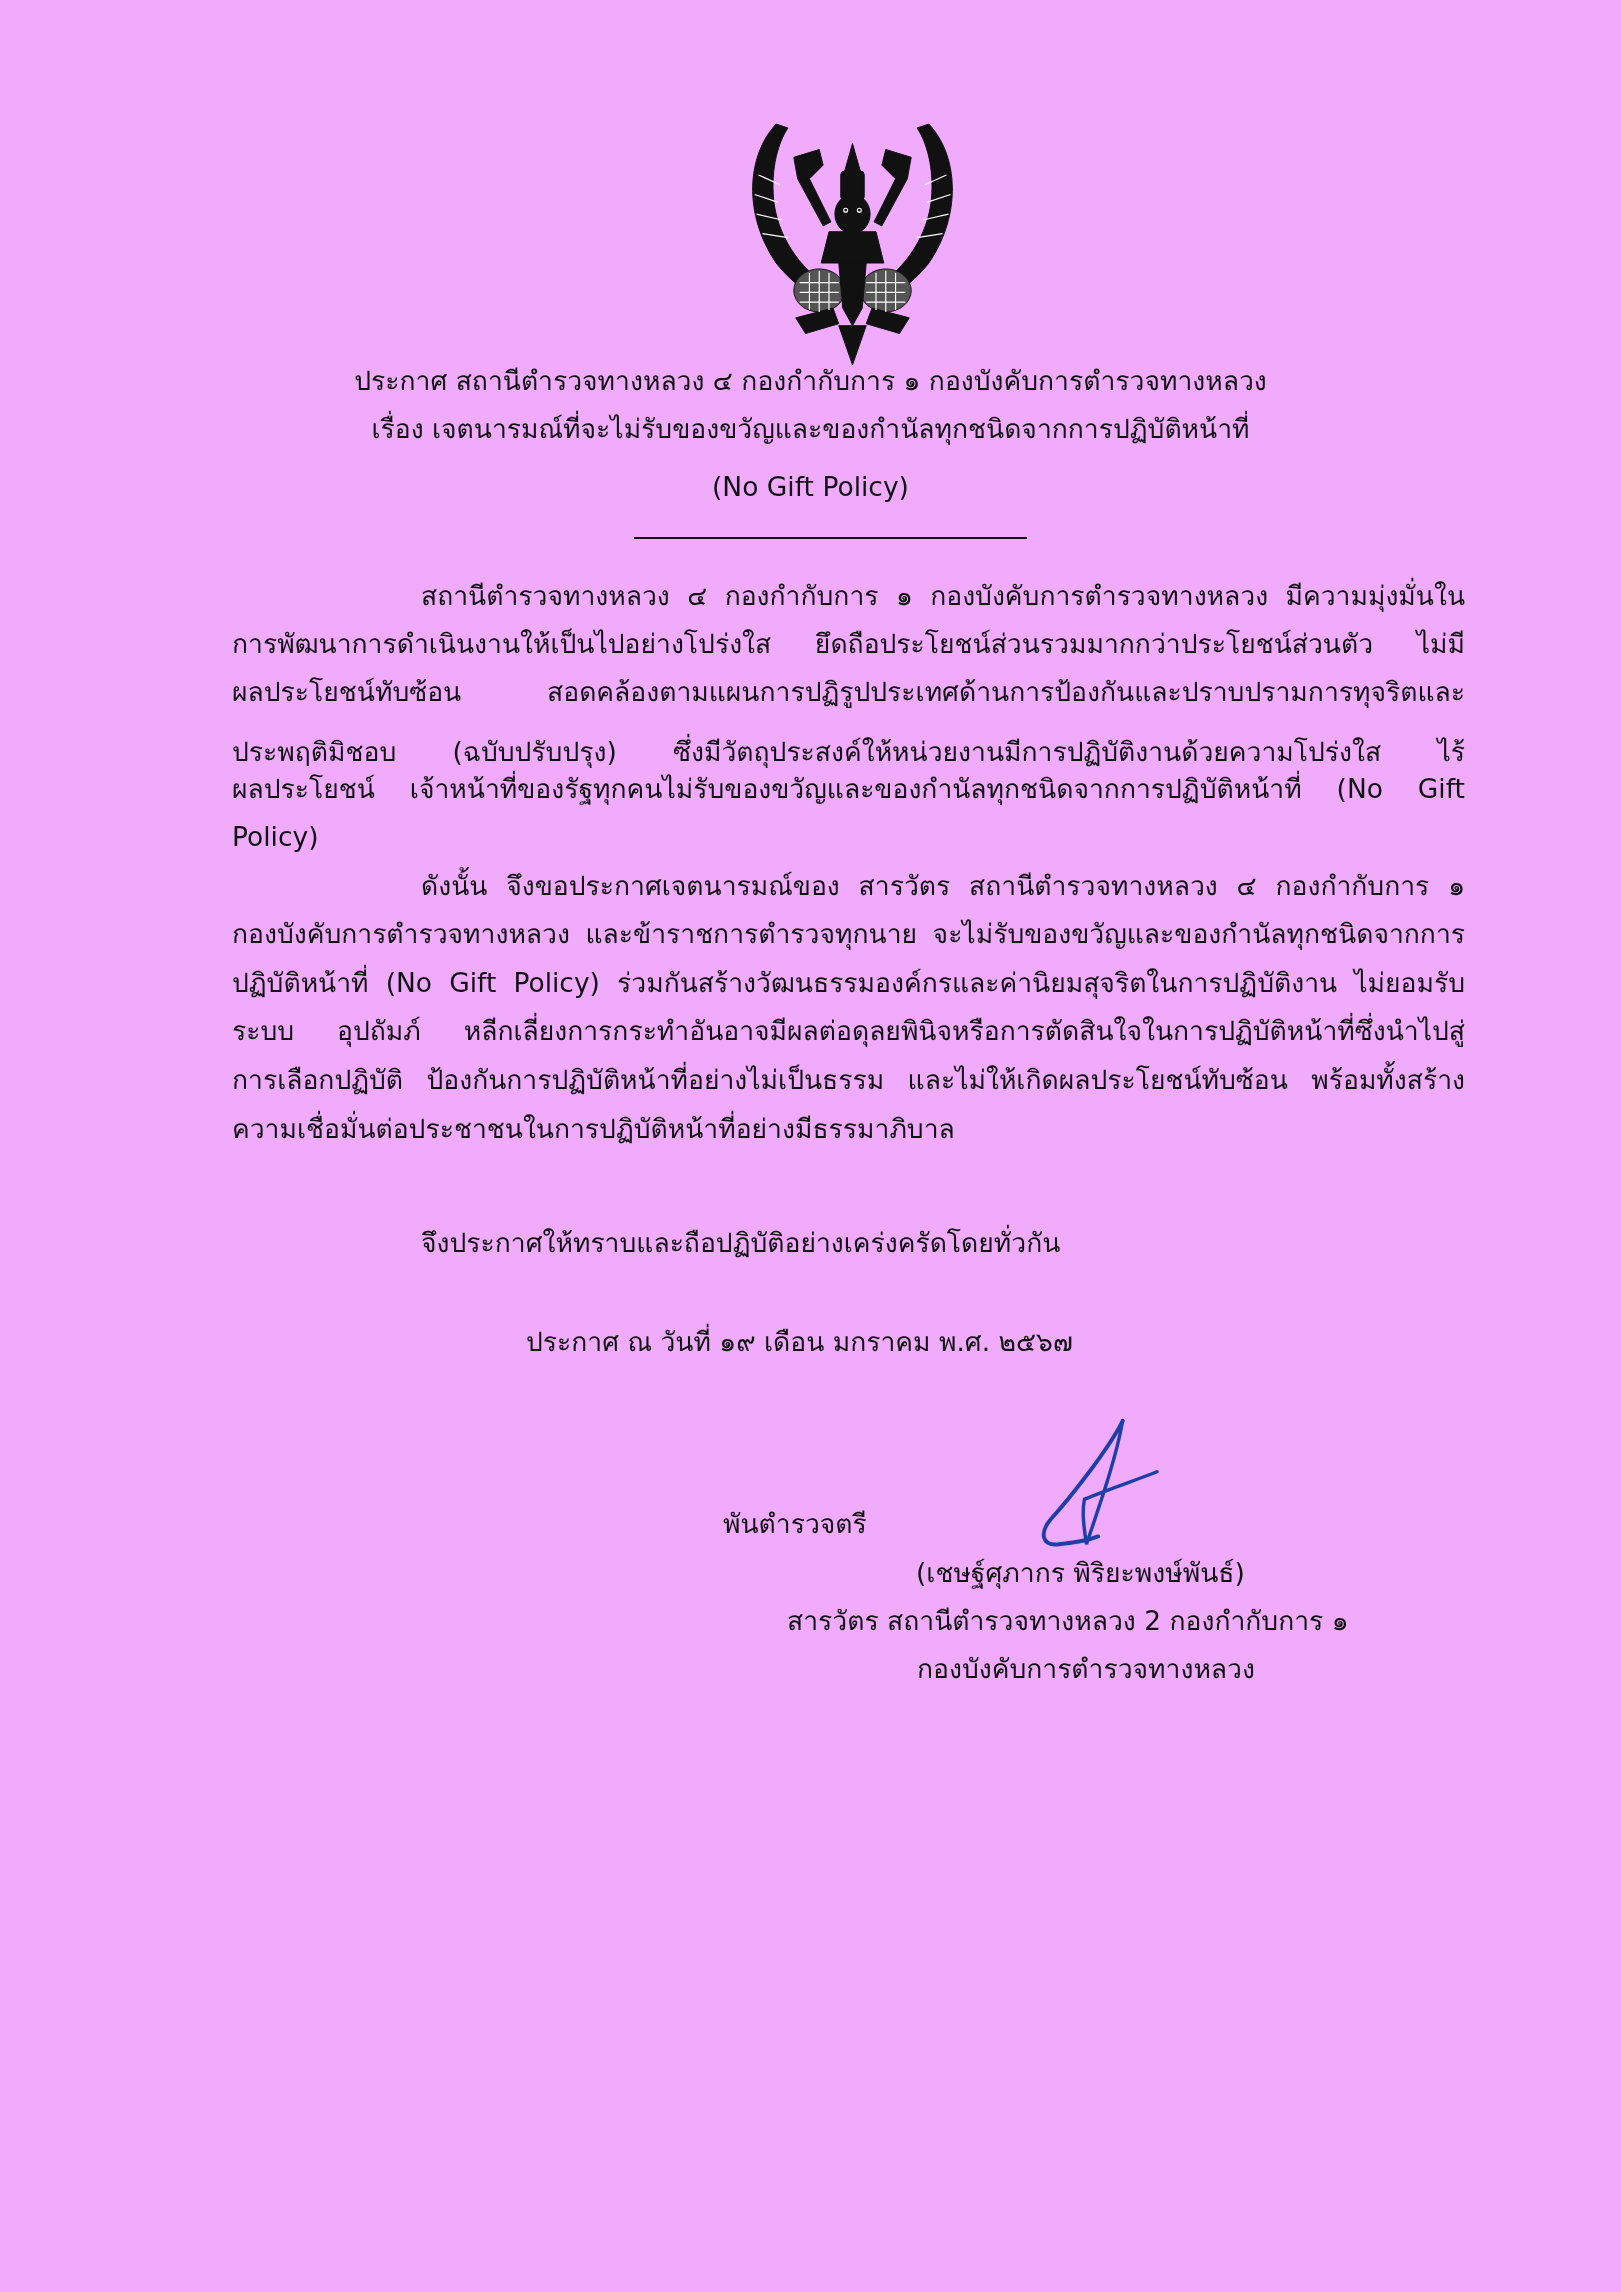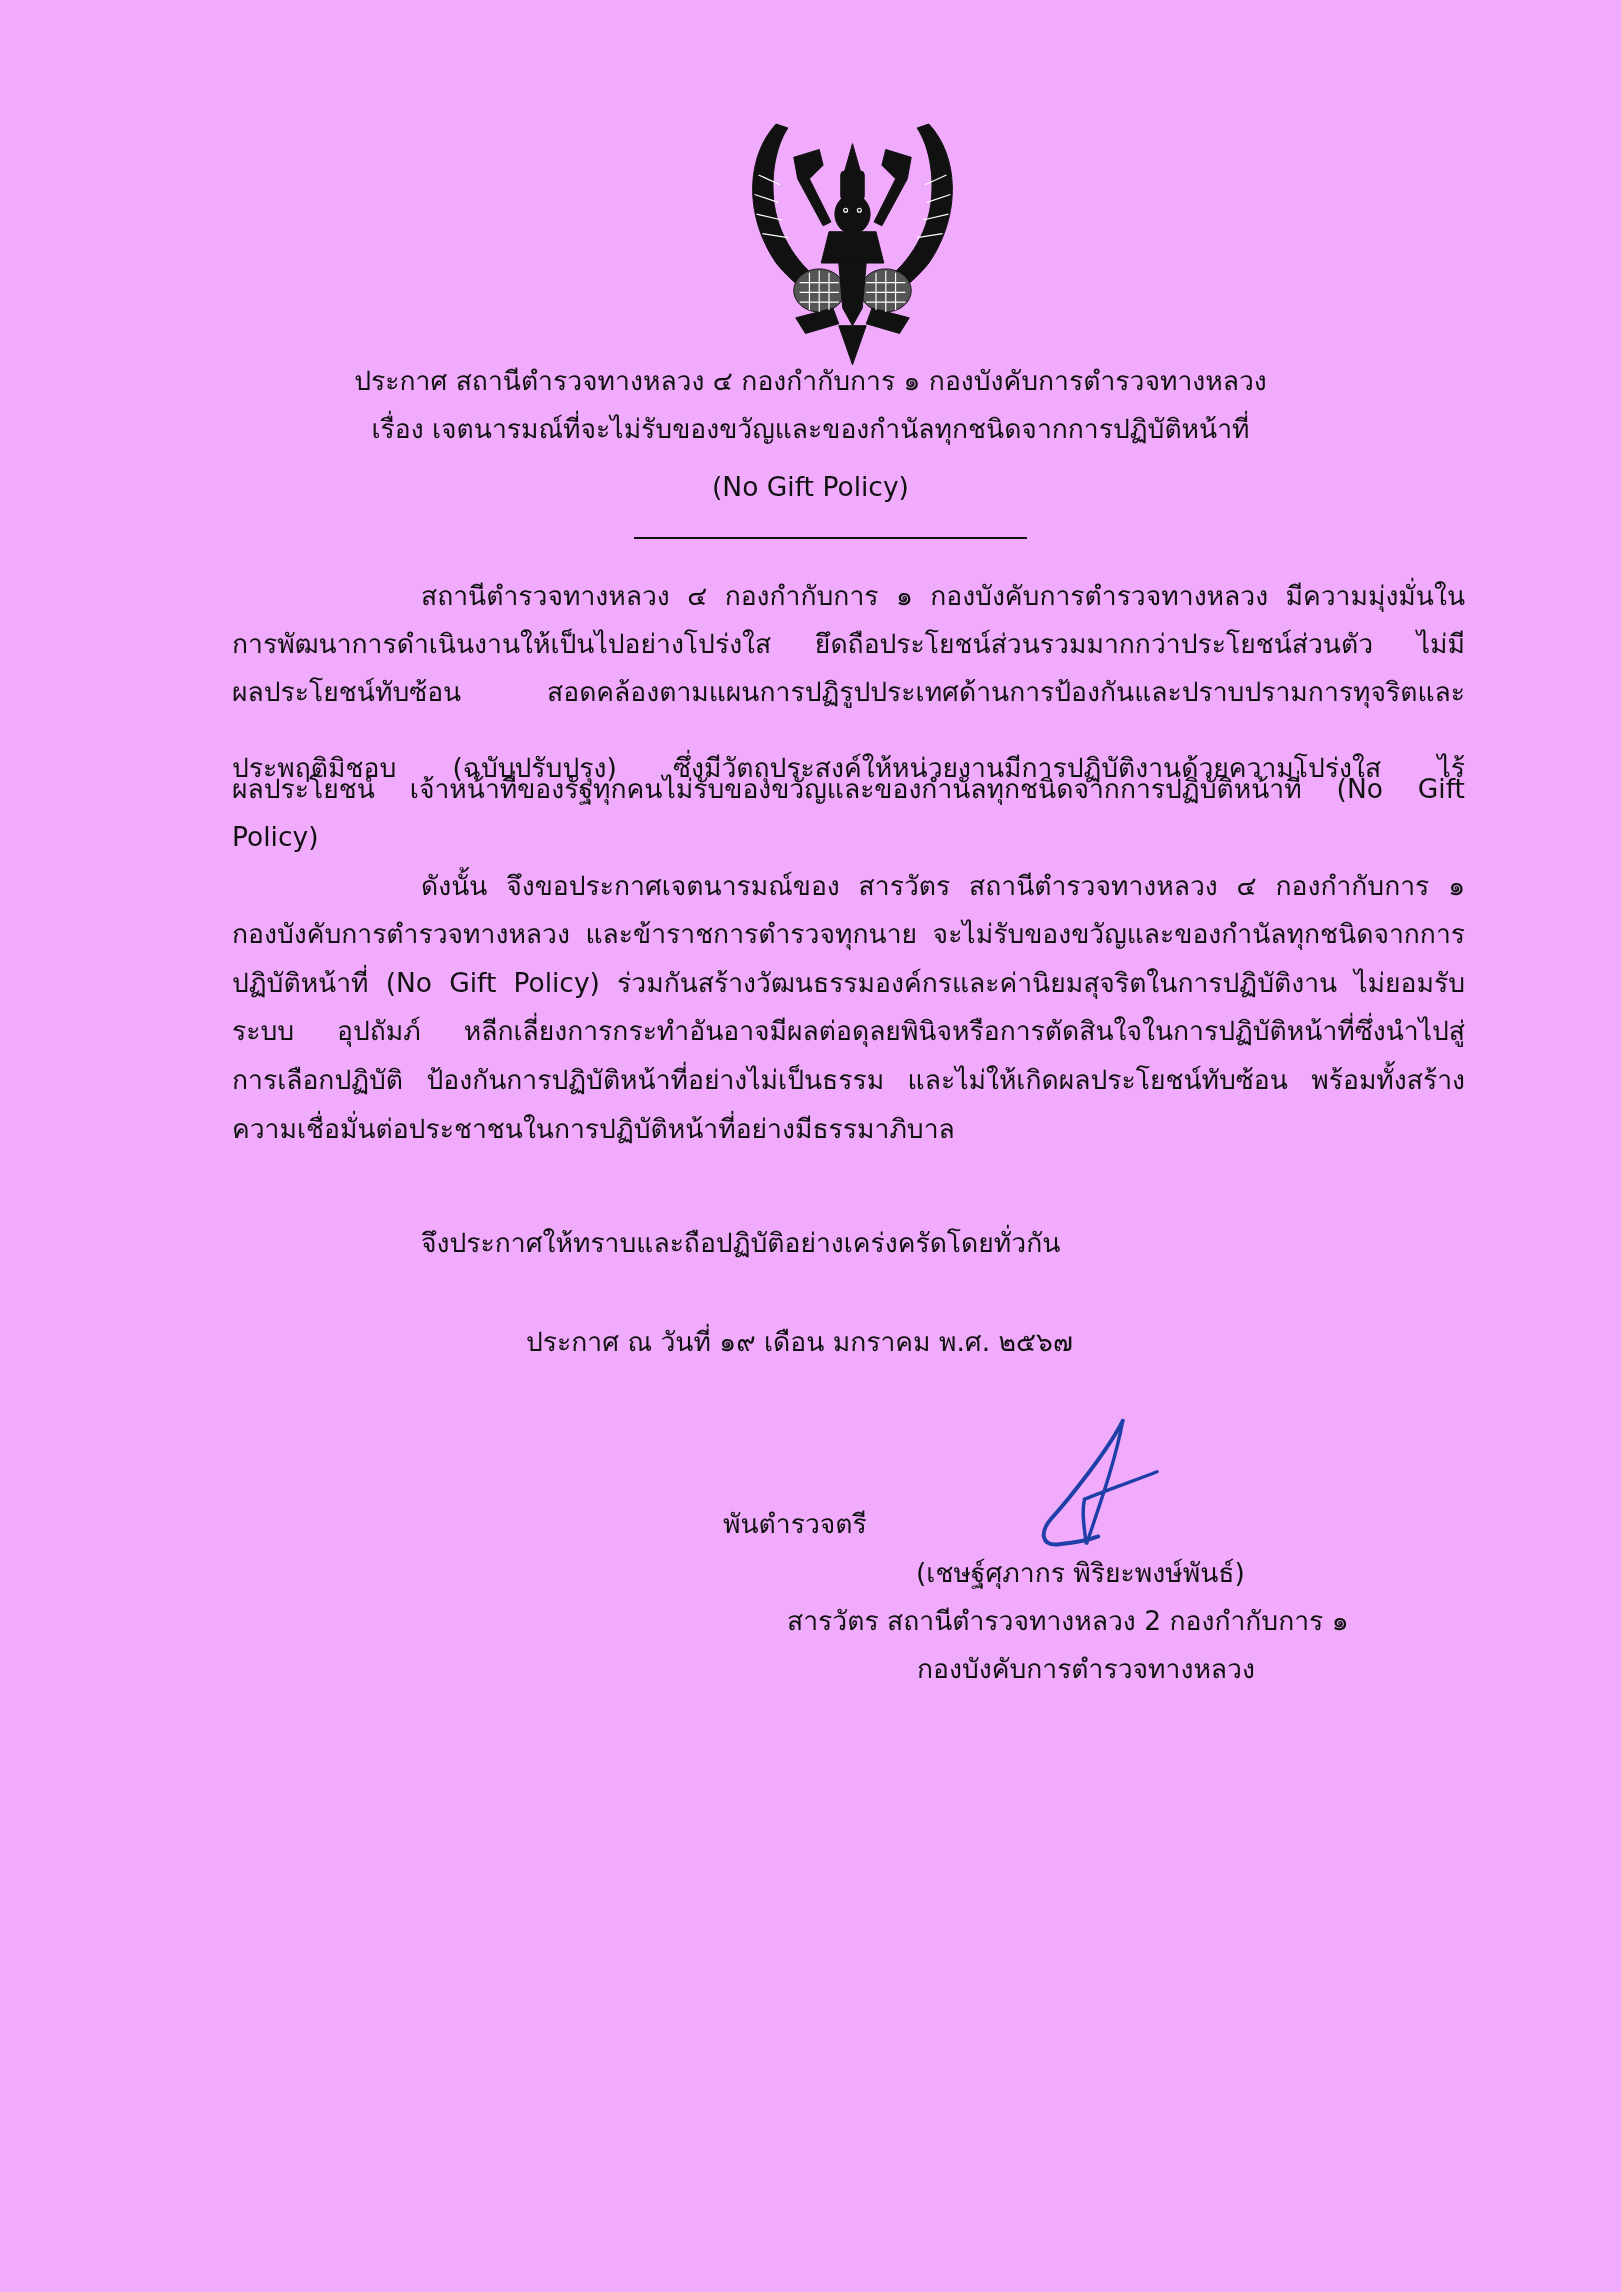--- a/index.html
+++ b/index.html
@@ -105,21 +105,21 @@
 
   <div class="line center" style="top:363px;">ประกาศ สถานีตำรวจทางหลวง ๔ กองกำกับการ ๑ กองบังคับการตำรวจทางหลวง</div>
   <div class="line center" style="top:411px;">เรื่อง เจตนารมณ์ที่จะไม่รับของขวัญและของกำนัลทุกชนิดจากการปฏิบัติหน้าที่</div>
   <div class="line center" style="top:469px;">(No Gift Policy)</div>
   <div class="divider"></div>
 
   <div>
     <div class="line indent" style="top:578px;">สถานีตำรวจทางหลวง ๔ กองกำกับการ ๑ กองบังคับการตำรวจทางหลวง มีความมุ่งมั่นใน</div>
     <div class="line just" style="top:626px;">การพัฒนาการดำเนินงานให้เป็นไปอย่างโปร่งใส ยึดถือประโยชน์ส่วนรวมมากกว่าประโยชน์ส่วนตัว ไม่มี</div>
     <div class="line just" style="top:674px;">ผลประโยชน์ทับซ้อน สอดคล้องตามแผนการปฏิรูปประเทศด้านการป้องกันและปราบปรามการทุจริตและ</div>
-    <div class="line just" style="top:750px;">ประพฤติมิชอบ (ฉบับปรับปรุง) ซึ่งมีวัตถุประสงค์ให้หน่วยงานมีการปฏิบัติงานด้วยความโปร่งใส ไร้</div>
+    <div class="line just" style="top:734px;">ประพฤติมิชอบ (ฉบับปรับปรุง) ซึ่งมีวัตถุประสงค์ให้หน่วยงานมีการปฏิบัติงานด้วยความโปร่งใส ไร้</div>
     <div class="line just" style="top:771px;">ผลประโยชน์ เจ้าหน้าที่ของรัฐทุกคนไม่รับของขวัญและของกำนัลทุกชนิดจากการปฏิบัติหน้าที่ (No Gift</div>
     <div class="line left" style="top:819px;">Policy)</div>
   </div>
 
   <div>
     <div class="line indent" style="top:868px;">ดังนั้น จึงขอประกาศเจตนารมณ์ของ สารวัตร สถานีตำรวจทางหลวง ๔ กองกำกับการ ๑</div>
     <div class="line just" style="top:916px;">กองบังคับการตำรวจทางหลวง และข้าราชการตำรวจทุกนาย จะไม่รับของขวัญและของกำนัลทุกชนิดจากการ</div>
     <div class="line just" style="top:965px;">ปฏิบัติหน้าที่ (No Gift Policy) ร่วมกันสร้างวัฒนธรรมองค์กรและค่านิยมสุจริตในการปฏิบัติงาน ไม่ยอมรับ</div>
     <div class="line just" style="top:1013px;">ระบบ  อุปถัมภ์ หลีกเลี่ยงการกระทำอันอาจมีผลต่อดุลยพินิจหรือการตัดสินใจในการปฏิบัติหน้าที่ซึ่งนำไปสู่</div>
     <div class="line just" style="top:1062px;">การเลือกปฏิบัติ ป้องกันการปฏิบัติหน้าที่อย่างไม่เป็นธรรม และไม่ให้เกิดผลประโยชน์ทับซ้อน พร้อมทั้งสร้าง</div>

